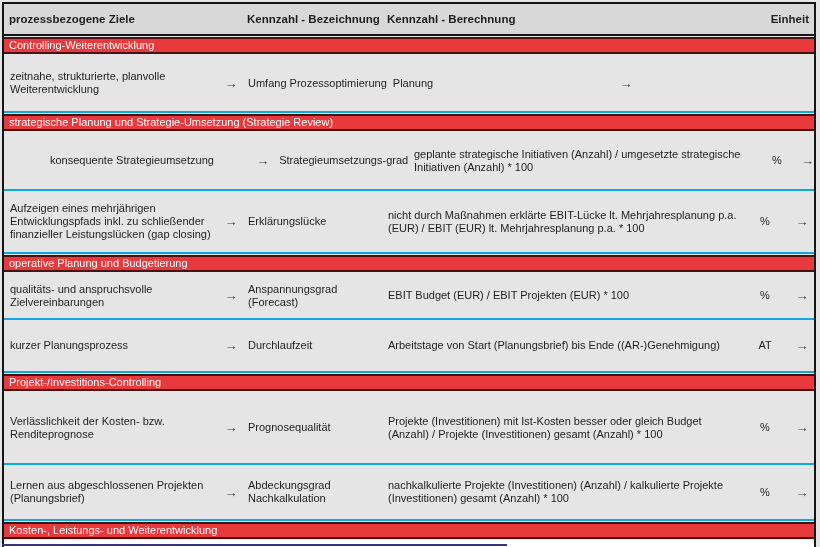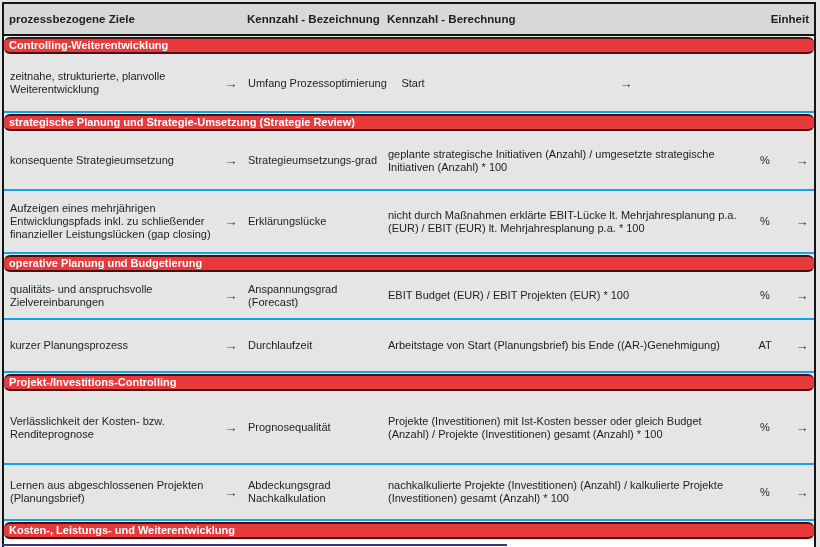--- a/index.html
+++ b/index.html
@@ -7,22 +7,22 @@
         font-family:"Liberation Sans",sans-serif;color:#1e1e1e;}
   .kpi-table{position:absolute;left:2px;top:2px;width:810px;
              border-left:2px solid #151515;border-right:2px solid #151515;border-top:2px solid #151515;}
   .thead{display:flex;align-items:center;background:#d8d8d8;height:30px;
          border-bottom:2px solid #151515;font-weight:bold;font-size:11.5px;}
   .h-goal{width:238px;padding-left:5px;}
   .h-kpi{width:140px;}
   .h-calc{flex:1;}
   .h-unit{width:86px;text-align:right;padding-right:5px;}
   .secbar{height:13px;background:#e8393d;border-top:2px solid #451112;border-bottom:2px solid #451112;
-          color:#ffffff;font-weight:bold;font-size:11px;line-height:13px;padding-left:5px;margin:1px 0;
-          white-space:nowrap;overflow:hidden;border-radius:6px;}
+          color:#ffffff;font-weight:normal;font-size:11px;line-height:13px;padding-left:5px;margin:1px 0;
+          white-space:nowrap;overflow:hidden;}
   .row{display:flex;border-bottom:2px solid #0ea5e9;font-size:11px;line-height:13px;}
   .cell-goal{width:204px;padding:3px 0 3px 6px;display:flex;align-items:center;}
   .cell-arrow1{width:34px;display:flex;align-items:center;justify-content:center;color:#3a3a3a;font-size:13px;}
   .cell-kpi{width:140px;display:flex;align-items:center;padding:3px 0;}
   .cell-calc{width:352px;display:flex;align-items:center;padding:3px 0;}
   .cell-unit{width:50px;display:flex;align-items:center;justify-content:center;}
   .cell-arrow2{flex:1;display:flex;align-items:center;justify-content:center;color:#3a3a3a;font-size:13px;}
   .bottom-space{height:9px;background:#fff;}
   .bottom-line{position:absolute;left:2px;top:544px;width:505px;height:2px;background:#31397a;}
 </style>
@@ -38,27 +38,27 @@
       <div class="h-calc">Kennzahl - Berechnung</div>
       <div class="h-unit">Einheit</div>
     </div>
 
     <div class="secbar">Controlling-Weiterentwicklung</div>
 
     <div class="row" style="min-height:56px;">
       <div class="cell-goal">zeitnahe, strukturierte, planvolle Weiterentwicklung</div>
       <div class="cell-arrow1">→</div>
       <div class="cell-kpi">Umfang Prozessoptimierung</div>
-      <div class="cell-unit">Start</div>
+      <div class="cell-unit">Planung</div>
       <div class="cell-arrow2">→</div>
     </div>
 
     <div class="secbar">strategische Planung und Strategie-Umsetzung (Strategie Review)</div>
 
-    <div class="row" style="min-height:57px;">
+    <div class="row" style="min-height:57px;padding-left:40px;">
       <div class="cell-goal">konsequente Strategieumsetzung</div>
       <div class="cell-arrow1">→</div>
       <div class="cell-kpi">Strategieumsetzungs-grad</div>
       <div class="cell-calc">geplante strategische Initiativen (Anzahl) / umgesetzte strategische Initiativen (Anzahl) * 100</div>
       <div class="cell-unit">%</div>
       <div class="cell-arrow2">→</div>
     </div>
 
     <div class="row" style="min-height:61px;">
       <div class="cell-goal">Aufzeigen eines mehrjährigen Entwicklungspfads inkl. zu schließender finanzieller Leistungslücken (gap closing)</div>

